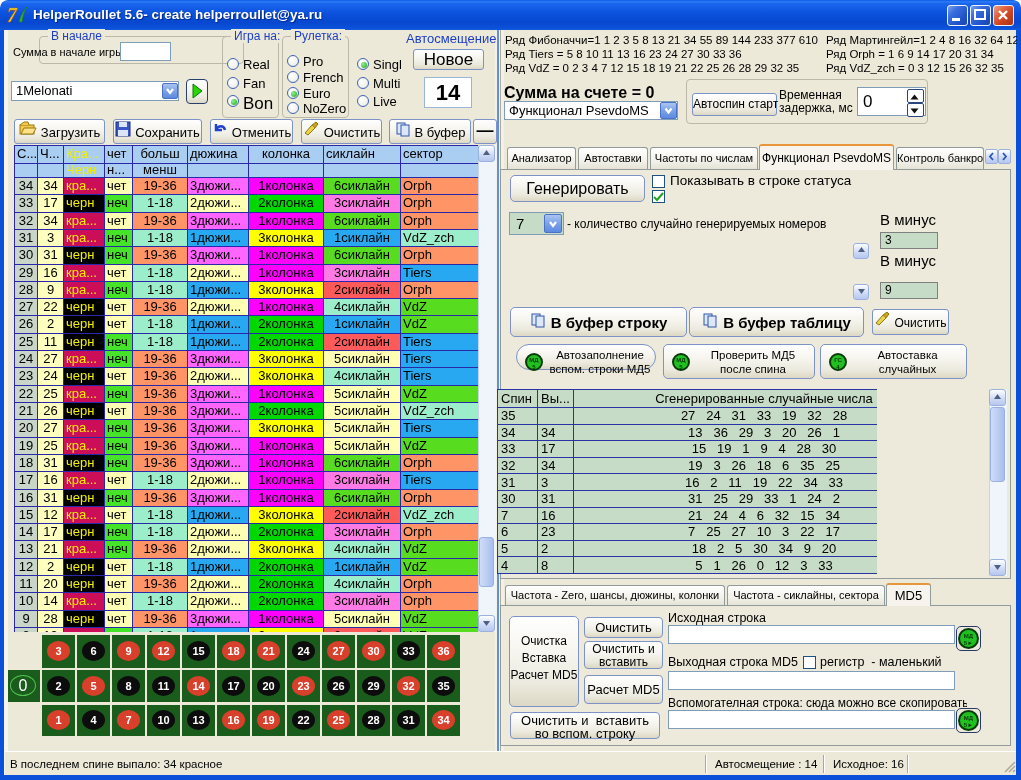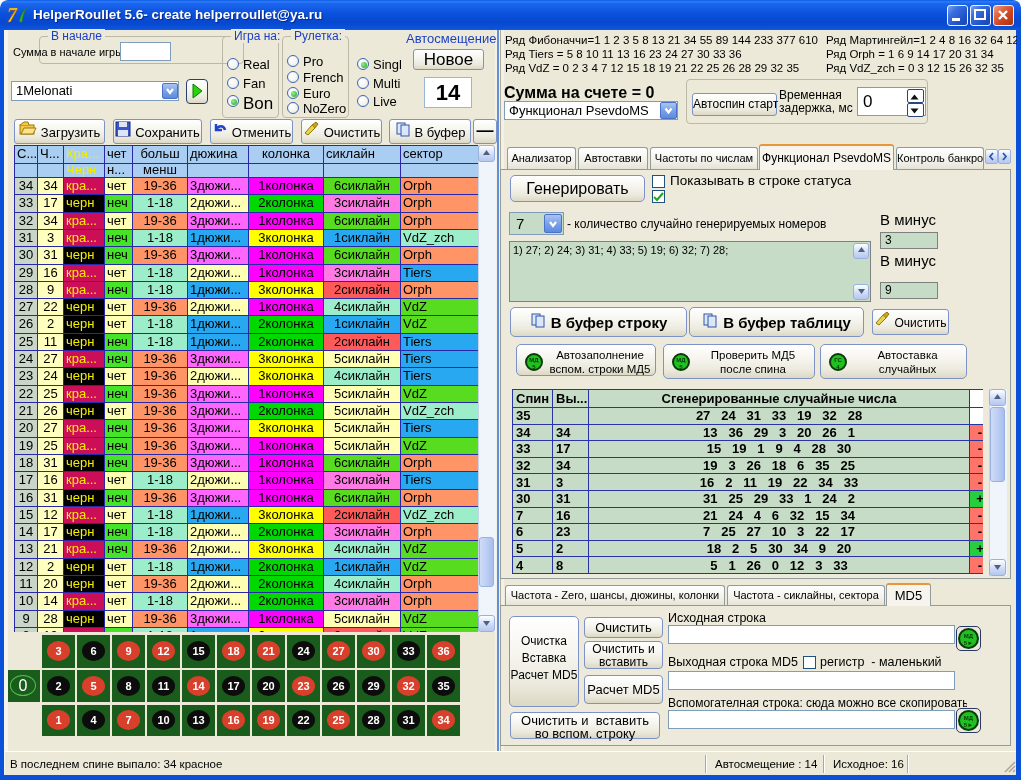--- a/index.html
+++ b/index.html
@@ -560,52 +560,51 @@
       </svg></div>
 <div class="abs inp" style="left:509px;top:212px;width:55px;height:23px;font-size:15px;line-height:21px;padding-left:6px;background:#c6dcc6;">7</div>
 <div class="abs" style="left:544px;top:214px;width:18px;height:19px;border:1px solid #4a72c8;border-radius:2px;background:linear-gradient(180deg,#aac4f0,#7ba2e8 50%,#5d8ae0);"><svg width="16" height="17">
         <path d="M5 7 L8 11 L11 7" fill="none" stroke="#ffffff" stroke-width="2.2"></path>
       </svg></div>
 <div class="abs" style="left:567px;top:217px;width:320px;height:15px;font-size:12px;white-space:nowrap;">- количество случайно генерируемых номеров</div>
 <div class="abs" style="left:880px;top:211px;width:60px;height:17px;font-size:15px;">В минус</div>
 <div class="abs" style="left:880px;top:232px;width:58px;height:17px;background:#c6dcc6;border:1px solid #808080;padding-left:4px;font-size:12px;line-height:15px;">3</div>
 <div class="abs" style="left:880px;top:252px;width:62px;height:17px;font-size:15px;">В минус</div>
 <div class="abs" style="left:880px;top:282px;width:58px;height:17px;background:#c6dcc6;border:1px solid #808080;padding-left:4px;font-size:12px;line-height:15px;">9</div>
-<div class="abs" style="left:509px;top:241px;width:362px;height:61px;background:#c6dcc6;border:1px solid #808080;font-size:11px;padding:2px 3px;">1) 27; 2) 24; 3) 31; 4) 33; 5) 19; 6) 32; 7) 28;</div>
 <div class="sb-btn" style="left:853px;top:243px;width:16px;height:16px"><svg width="13" height="13">
         <path d="M3 8 L6.5 3 L10 8 Z" fill="#4d6185"></path>
       </svg></div>
 <div class="sb-btn" style="left:853px;top:284px;width:16px;height:16px"><svg width="13" height="13">
         <path d="M3 4 L6.5 9 L10 4 Z" fill="#4d6185"></path>
       </svg></div>
 <div class="abs btn" style="left:510px;top:307px;width:177px;height:30px;font-size:15px;font-weight:bold;line-height:28px;border-radius:5px;"><span style="display:inline-block;vertical-align:middle;margin-right:5px"><svg width="16" height="16">
           <rect x="2" y="2" width="8" height="11" fill="#dce8fa" stroke="#3355aa"></rect>
           <rect x="6" y="4" width="8" height="11" fill="#dce8fa" stroke="#3355aa"></rect>
         </svg></span><span style="vertical-align:middle">В буфер строку</span></div>
 <div class="abs btn" style="left:689px;top:307px;width:175px;height:30px;font-size:15px;font-weight:bold;line-height:28px;border-radius:5px;"><span style="display:inline-block;vertical-align:middle;margin-right:5px"><svg width="16" height="16">
           <rect x="2" y="2" width="8" height="11" fill="#dce8fa" stroke="#3355aa"></rect>
           <rect x="6" y="4" width="8" height="11" fill="#dce8fa" stroke="#3355aa"></rect>
         </svg></span><span style="vertical-align:middle">В буфер таблицу</span></div>
 <div class="abs btn" style="left:872px;top:309px;width:77px;height:26px;font-size:12px;line-height:24px;"><span style="display:inline-block;vertical-align:middle;margin-right:3px"><svg width="17" height="16">
           <path d="M2 12 L9 4 L12 7 L5 14 Z" fill="#e8d44a" stroke="#907810"></path>
           <path d="M9 4 L13 1 L15 3 L12 7" fill="#c8a020" stroke="#907810"></path>
         </svg></span><span style="vertical-align:middle">Очистить</span></div>
-<div class="abs btn" style="left:516px;top:344px;width:140px;height:32px;border-radius:5px;">
+<div class="abs btn" style="left:516px;top:344px;width:140px;height:26px;border-radius:13px;">
       <div style="position:absolute;left:8px;top:8px;width:18px;height:18px;border-radius:50%;background:#20c020;border:2px solid #0a3a0a;color:#083a08;font-size:6px;font-weight:bold;text-align:center;line-height:7px;padding-top:2px">МД<br>5</div>
       <div style="position:absolute;left:30px;top:3px;width:106px;font-size:11.5px;line-height:14px;text-align:center;white-space:nowrap">Автозаполнение<br>вспом. строки МД5</div>
     </div>
 <div class="abs btn" style="left:663px;top:344px;width:152px;height:35px;border-radius:5px;">
       <div style="position:absolute;left:8px;top:8px;width:18px;height:18px;border-radius:50%;background:#20c020;border:2px solid #0a3a0a;color:#083a08;font-size:6px;font-weight:bold;text-align:center;line-height:7px;padding-top:2px">МД<br>5</div>
       <div style="position:absolute;left:30px;top:3px;width:118px;font-size:11.5px;line-height:14px;text-align:center;white-space:nowrap">Проверить МД5<br>после спина</div>
     </div>
 <div class="abs btn" style="left:820px;top:344px;width:147px;height:35px;border-radius:5px;">
       <div style="position:absolute;left:8px;top:8px;width:18px;height:18px;border-radius:50%;background:#20c020;border:2px solid #0a3a0a;color:#083a08;font-size:6px;font-weight:bold;text-align:center;line-height:7px;padding-top:2px">ГС<br>4</div>
       <div style="position:absolute;left:30px;top:3px;width:113px;font-size:11.5px;line-height:14px;text-align:center;white-space:nowrap">Автоставка<br>случайных</div>
     </div>
-<div class="abs" style="left:512px;top:389px;width:471px;height:186px;overflow:hidden;font-weight:bold;">
+<div class="abs" style="left:497px;top:389px;width:380px;height:186px;overflow:hidden;">
       <table class="gt" style="width:478px">
         <colgroup>
           <col style="width:40px">
           <col style="width:36px">
           <col style="width:381px">
           <col style="width:21px">
         </colgroup>
         <tbody>
           <tr style="height:18px">
             <td>Спин</td>

